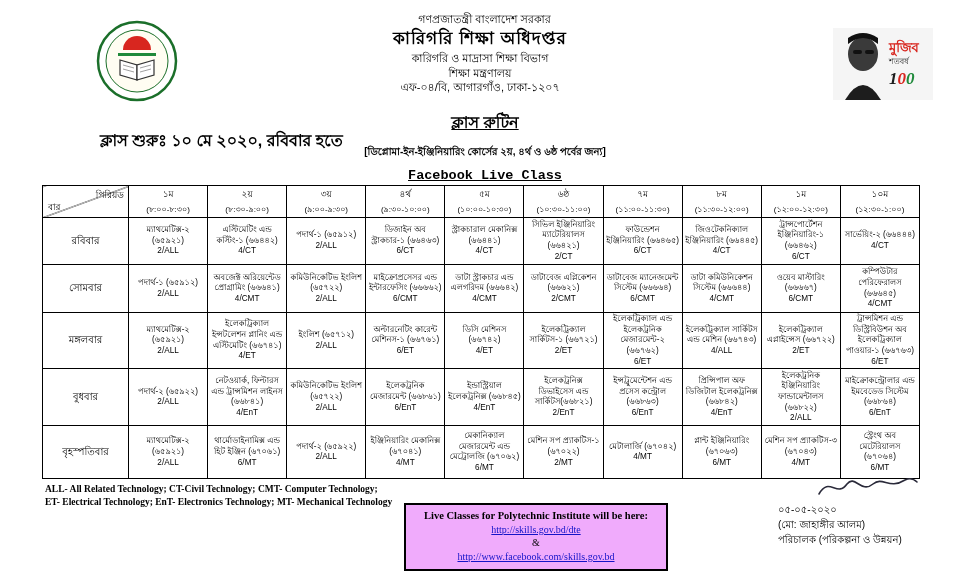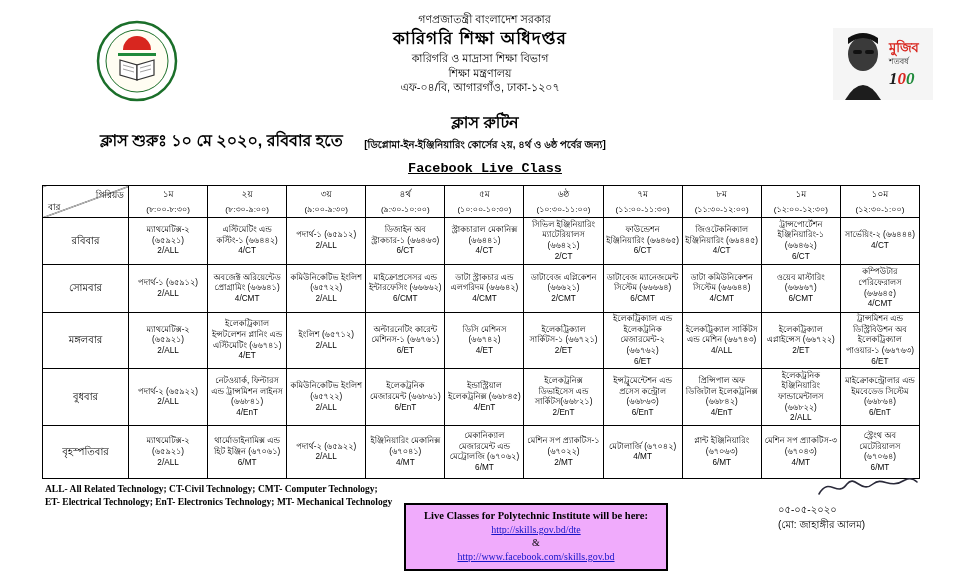--- a/index.html
+++ b/index.html
@@ -12,22 +12,22 @@
   .h2{font-size:17px;font-weight:bold;letter-spacing:1px;margin:2px 0 1px;}
   .h3,.h4,.h5{font-size:11px;}
 
   
   .seal{position:absolute;left:96px;top:20px;width:82px;height:82px;}
   .mujib{position:absolute;left:833px;top:28px;width:100px;height:72px;}
 
   
   .startnote{position:absolute;left:100px;top:128px;font-size:16px;font-weight:bold;}
   .titleblock{position:absolute;left:290px;top:110px;width:390px;text-align:center;}
-  .rtitle{font-size:16px;font-weight:bold;}
-  .rsub{font-size:10px;font-weight:bold;}
+  .rtitle{font-size:16px;font-weight:bold;text-decoration:underline;}
+  .rsub{font-size:10px;font-weight:bold;margin-top:7px;}
   .fb{font-family:Liberation Mono, monospace;font-size:13.5px;font-weight:bold;
       text-decoration:underline;margin-top:7px;}
 
   
   table.routine{position:absolute;left:42px;top:185px;width:878px;border-collapse:collapse;
       table-layout:fixed;}
   table.routine col.daycol{width:86px;}
   table.routine th,table.routine td{border:1px solid #000;text-align:center;vertical-align:middle;
       padding:1px 2px;overflow:hidden;}
   thead tr{height:32px;}
@@ -301,15 +301,16 @@
     <div class="lb-amp">&amp;</div>
     <a class="lb-link" href="#" style="color:#1414c8">http://www.facebook.com/skills.gov.bd</a>
   </div>
 
   <div class="signblock">
     <svg class="sig-svg" width="110" height="30" viewBox="0 0 110 30">
       <path d="M8 22 C18 4 26 26 36 12 C44 2 50 22 62 12 C72 4 78 18 94 8 C100 5 104 8 106 10" fill="none" stroke="#2a2a3a" stroke-width="1.6" stroke-linecap="round"></path>
     </svg>
     <div>০৫-০৫-২০২০</div>
     <div>(মো: জাহাঙ্গীর আলম)</div>
+    <div>পরিচালক (পরিকল্পনা ও উন্নয়ন)</div>
   </div>
 
 </div>
 
 </body></html>

